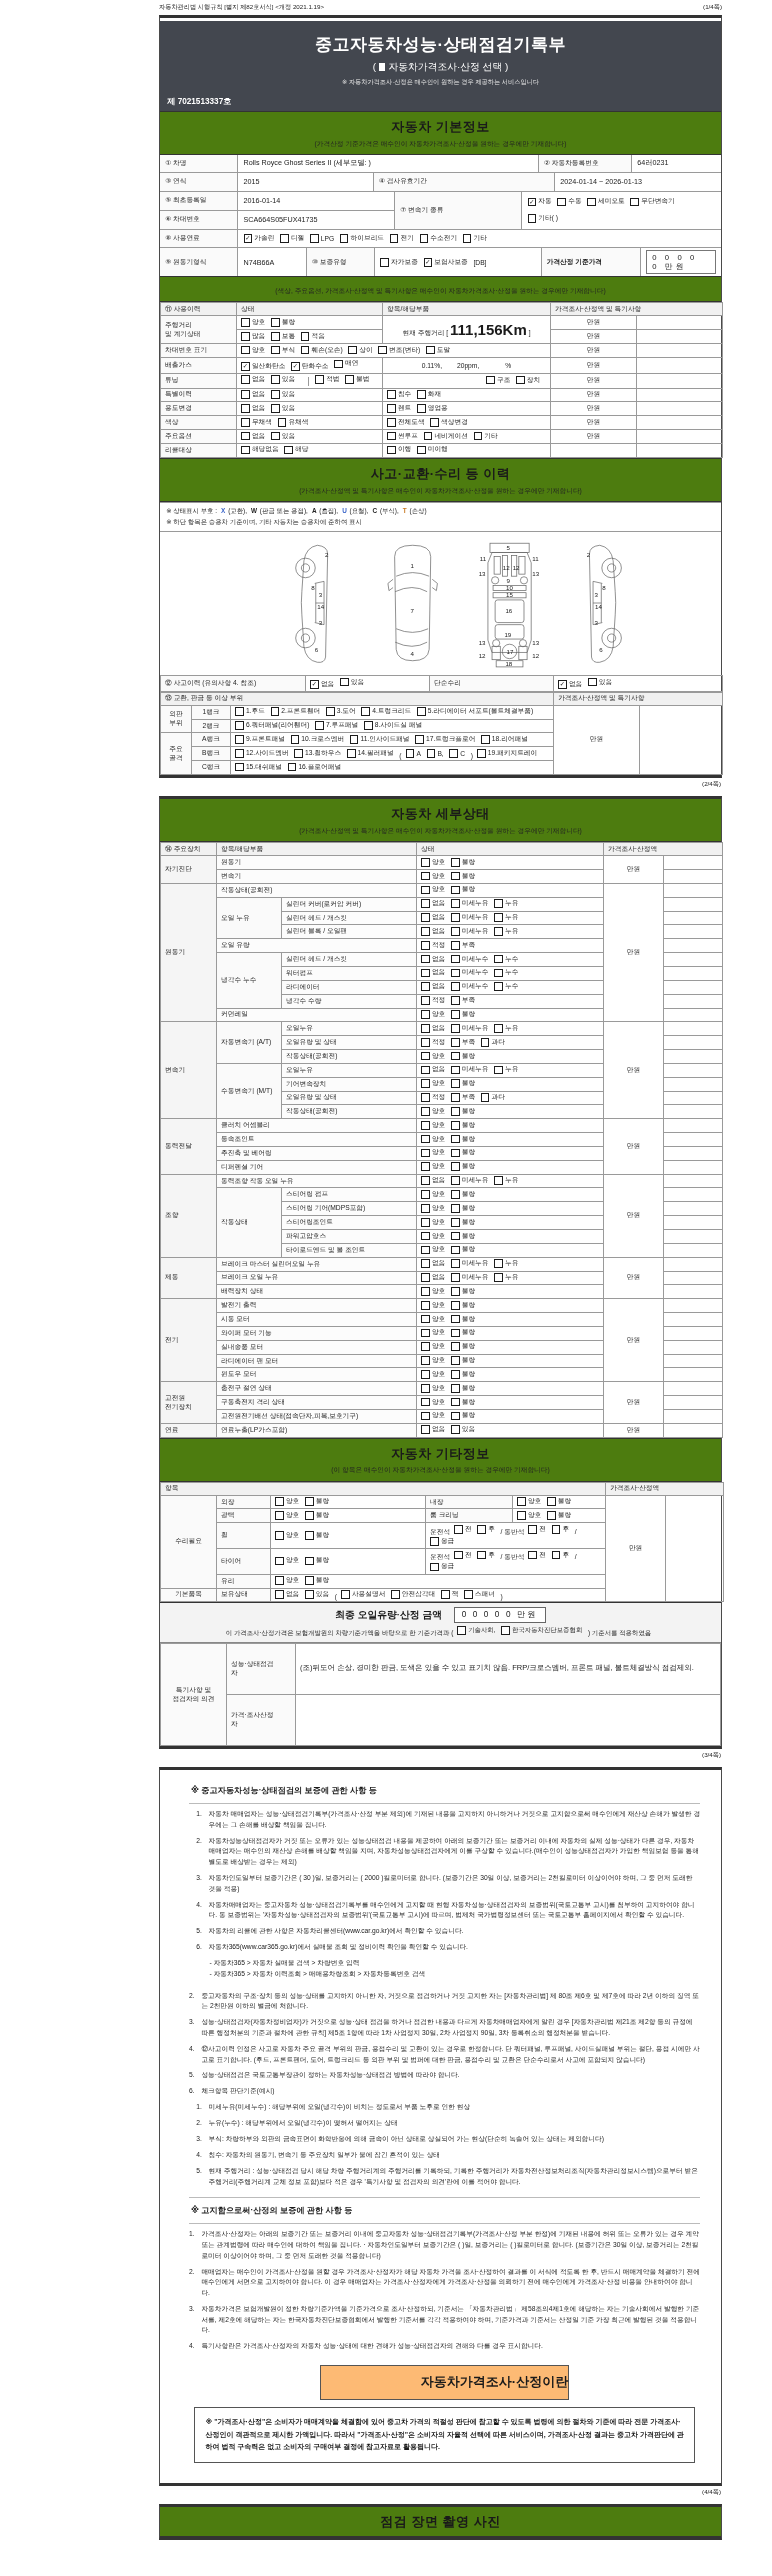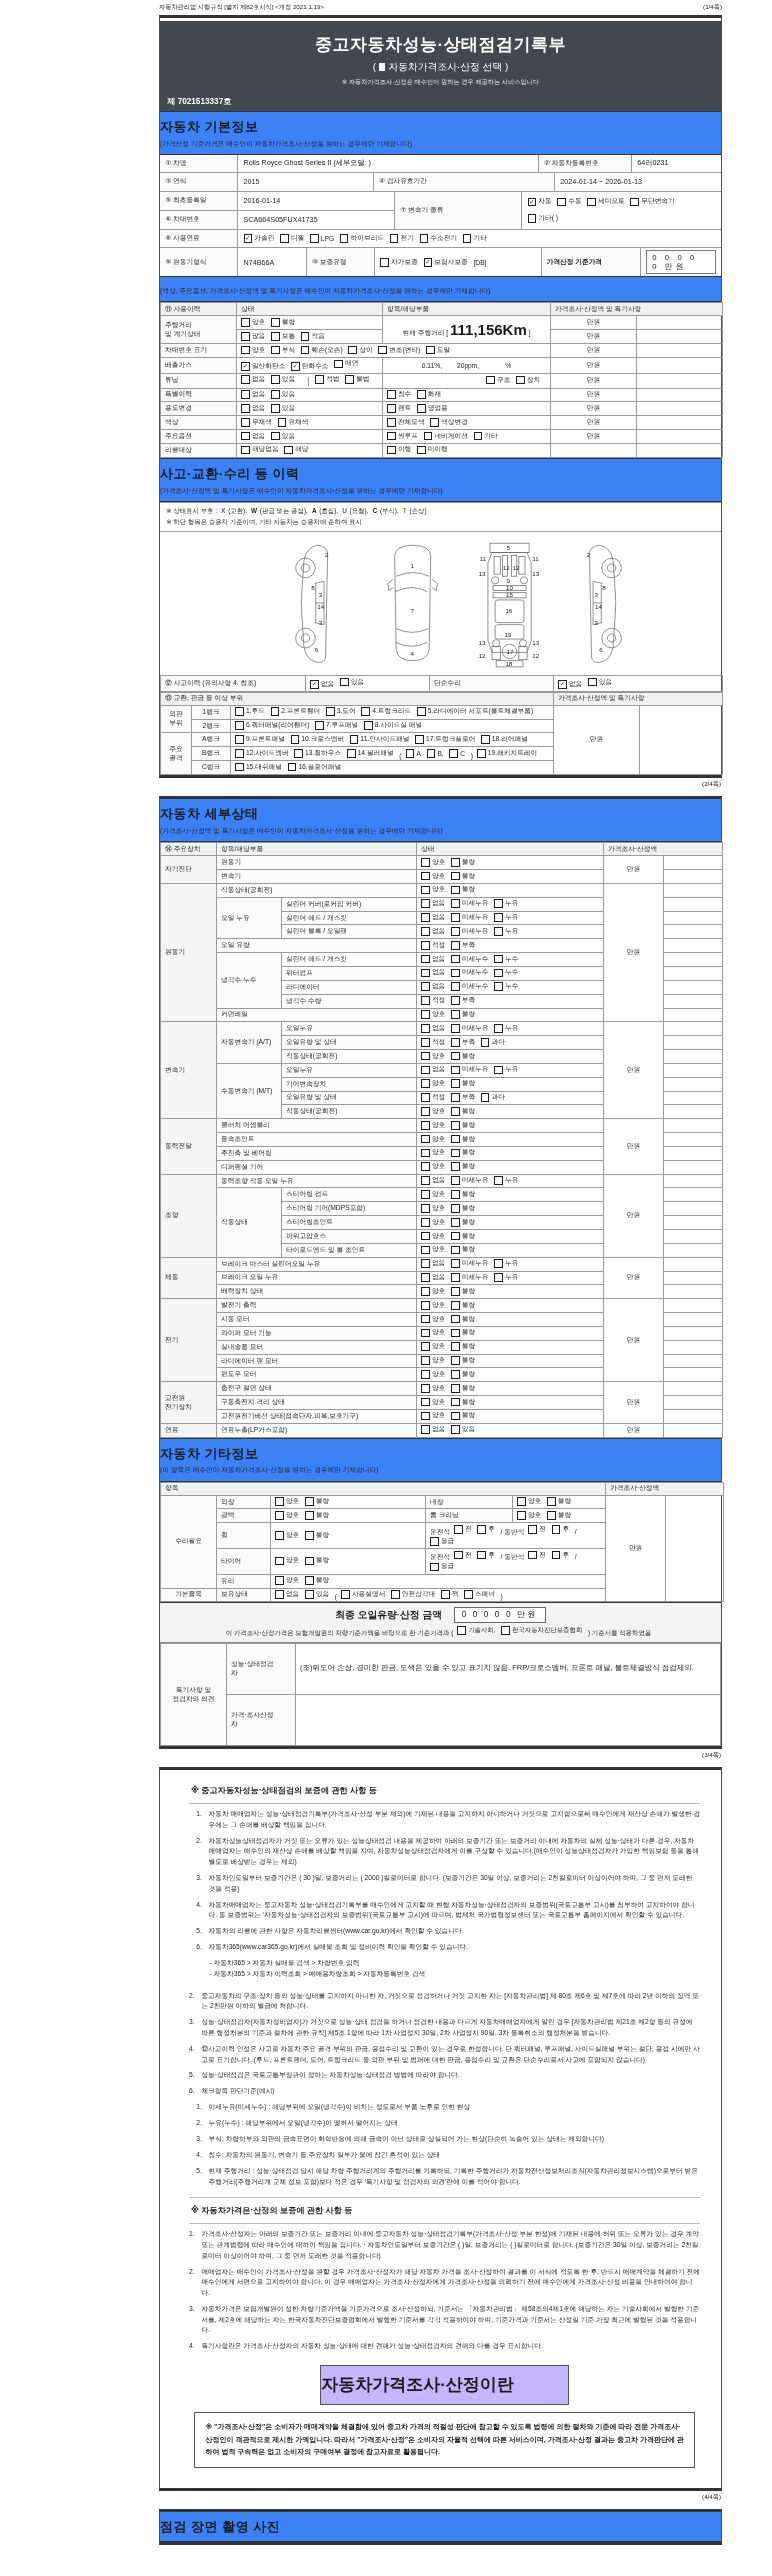--- a/index.html
+++ b/index.html
@@ -10,21 +10,21 @@
   .pblock{border-left:1px solid #4a4a4a;border-right:1px solid #4a4a4a;border-top:3.1px solid #333;border-bottom:3.1px solid #333;background:#fff;}
   .whitestrip{height:2.6px;background:#fff;}
   
   .dhead{background:#43474f;color:#fff;padding:5.2px 7.2px 4.1px 7.2px;}
   .dhead .t{font-size:17px;font-weight:bold;text-align:center;letter-spacing:0.5px;margin-top:7.2px;}
   .dhead .s{font-size:9.8px;text-align:center;margin-top:5.2px;}
   .dhead .s .sq{display:inline-block;width:6.2px;height:8.2px;background:#fff;margin:0 3.1px;vertical-align:-1px;}
   .dhead .n{font-size:6.2px;text-align:center;margin-top:4.1px;color:#e8e8e8;}
   .dhead .docno{font-size:8.2px;font-weight:bold;text-align:left;margin-top:8.2px;}
   
-  .secband{background:#3b82f6;border-top:1px solid #333;border-bottom:1px solid #333;text-align:left;padding:6.2px 0 5.2px 0;}
+  .secband{background:#4d7c0f;border-top:1px solid #333;border-bottom:1px solid #333;text-align:center;padding:6.2px 0 5.2px 0;}
   .secband .bt{font-size:13px;font-weight:bold;letter-spacing:0.5px;}
   .secband .bs{font-size:6.7px;margin-top:3.6px;color:#222;}
   
   table{border-collapse:collapse;width:100%;table-layout:fixed;}
   td,th{border:0.5px solid #9a9a9a;font-size:6.7px;padding:1.5px 4.1px;vertical-align:middle;overflow:hidden;}
   th{font-weight:normal;text-align:left;background:#f1f1f1;}
   .lab{background:#fafafa;}
   .ctr{text-align:center;}
   
   .cbi{display:inline-flex;align-items:center;margin-right:5.7px;white-space:nowrap;}
@@ -57,21 +57,21 @@
   .finalband .fv{font-size:8.2px;border:0.5px solid #666;background:#fff;padding:2.1px 7.2px;letter-spacing:2.1px;}
   .finalnote{font-size:6.4px;margin-top:4.6px;}
   
   .notebody{padding:7.2px 20.6px 9.3px 29px;background:#fff;}
   .subhead{font-size:8.2px;font-weight:bold;padding:7.2px 2.1px;border-bottom:0.5px solid #bbb;margin-bottom:5.2px;}
   .subhead2{font-size:8.2px;font-weight:bold;padding:7.2px 2.1px;border-top:0.5px solid #bbb;border-bottom:0.5px solid #bbb;margin:9.3px 0 5.2px 0;}
   .nitem{display:flex;font-size:6.7px;line-height:1.6;margin:5.2px 0;}
   .nitem .nn{width:12.4px;flex:none;}
   .nitem .ntx{flex:1;}
   .nsub{margin:1px 0 1px 13.4px;font-size:6.7px;line-height:1.5;}
-  .titlebox{width:247px;margin:13.4px auto 7.2px auto;border:1px solid #555;text-align:left;padding:7.2px 0;font-size:17px;font-weight:bold;background:#c4b5fd;}
+  .titlebox{width:247px;margin:13.4px auto 7.2px auto;border:1px solid #555;text-align:right;padding:7.2px 0;font-size:13px;font-weight:bold;background:#fdba74;}
   .bigbox{border:1px solid #555;margin:0 5.2px 10.3px 5.2px;padding:8.2px 10.3px;font-size:7px;font-weight:bold;line-height:1.8;}
   svg text{font-family:"Liberation Sans","DejaVu Sans",sans-serif;}
 </style>
 </head>
 <body>
 
 <div class="doc">
 
   <div class="meta">
     <span>자동차관리법 시행규칙 [별지 제82호서식] &lt;개정 2021.1.19&gt;</span>
@@ -1462,21 +1462,21 @@
           <div class="nitem">
             <span class="nn">4.</span>
             <span class="ntx">침수: 자동차의 원동기, 변속기 등 주요장치 일부가 물에 잠긴 흔적이 있는 상태</span>
           </div>
           <div class="nitem">
             <span class="nn">5.</span>
             <span class="ntx">현재 주행거리 : 성능·상태점검 당시 해당 차량 주행거리계의 주행거리를 기록하되, 기록한 주행거리가 자동차전산정보처리조직(자동차관리정보시스템)으로부터 받은 주행거리(주행거리계 교체 정보 포함)보다 적은 경우 '특기사항 및 점검자의 의견'란에 이를 적어야 합니다.</span>
           </div>
         </div>
 
-      <div class="subhead2">※ 자동차가격은·산정의 보증에 관한 사항 등</div>
+      <div class="subhead2">※ 고지함으로써·산정의 보증에 관한 사항 등</div>
       <div>
           <div class="nitem">
             <span class="nn">1.</span>
             <span class="ntx">가격조사·산정자는 아래의 보증기간 또는 보증거리 이내에 중고자동차 성능·상태점검기록부(가격조사·산정 부분 한정)에 기재된 내용에 허위 또는 오류가 있는 경우 계약 또는 관계법령에 따라 매수인에 대하여 책임을 집니다.  · 자동차인도일부터 보증기간은 (      )일, 보증거리는 (      )킬로미터로 합니다. (보증기간은 30일 이상, 보증거리는 2천킬로미터 이상이어야 하며, 그 중 먼저 도래한 것을 적용합니다)</span>
           </div>
           <div class="nitem">
             <span class="nn">2.</span>
             <span class="ntx">매매업자는 매수인이 가격조사·산정을 원할 경우 가격조사·산정자가 해당 자동차 가격을 조사·산정하여 결과를 이 서식에 적도록 한 후, 반드시 매매계약을 체결하기 전에 매수인에게 서면으로 고지하여야 합니다. 이 경우 매매업자는 가격조사·산정자에게 가격조사·산정을 의뢰하기 전에 매수인에게 가격조사·산정 비용을 안내하여야 합니다.</span>
           </div>
           <div class="nitem">

